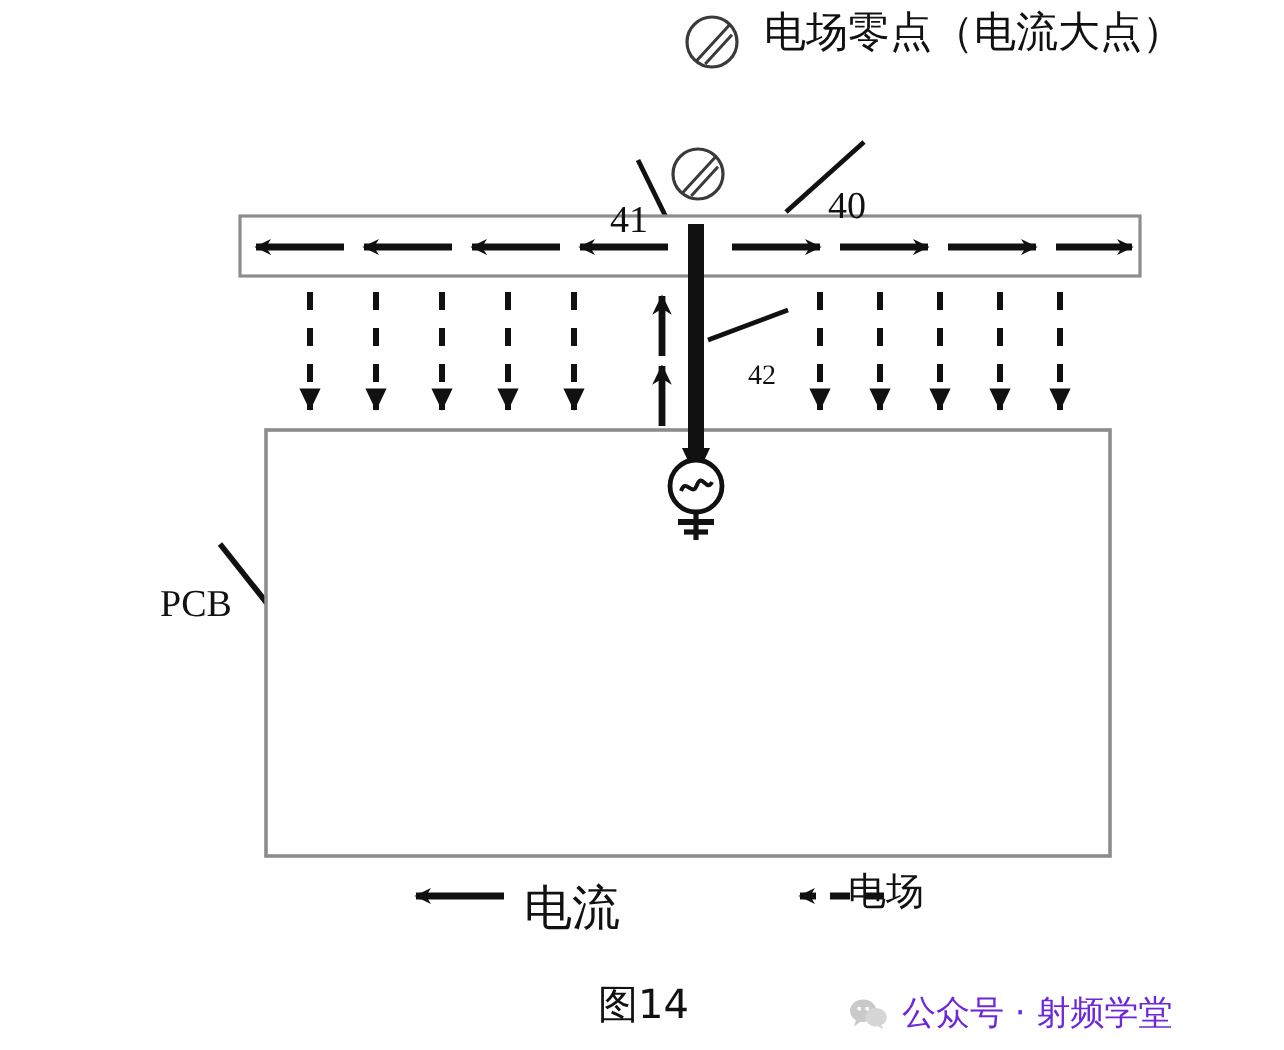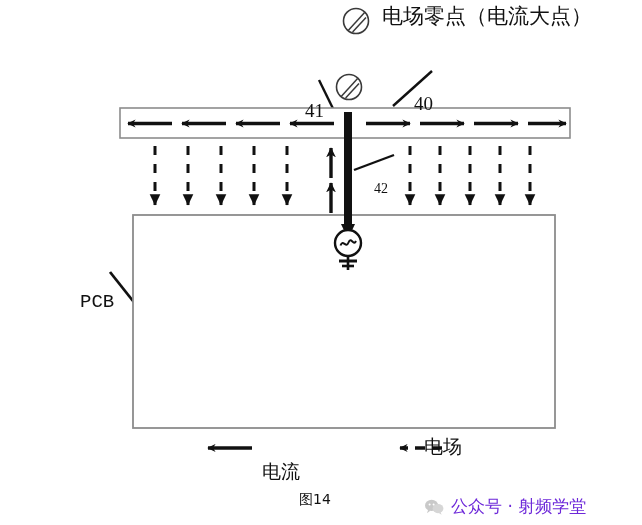--- a/index.html
+++ b/index.html
@@ -59,36 +59,35 @@
   }
   #label-42 {
     left: 374px;
     top: 142px;
     font-size: 14px;
   }
   #label-pcb {
     left: 80px;
     top: 253px;
     font-size: 19px;
-    font-family: Liberation Mono, monospace;
   }
   #legend-current-label {
     left: 262px;
-    top: 462px;
-    font-size: 19px;
+    top: 442px;
+    font-size: 24px;
   }
   #legend-field-label {
     left: 424px;
     top: 437px;
     font-size: 19px;
   }
   #figure-caption {
     left: 299px;
     top: 492px;
-    font-size: 14px;
+    font-size: 20px;
   }
   #watermark {
     position: absolute;
     left: 424px;
     top: 495px;
     display: flex;
     align-items: center;
     gap: 7px;
     color: #6d28d9;
     font-size: 17px;

